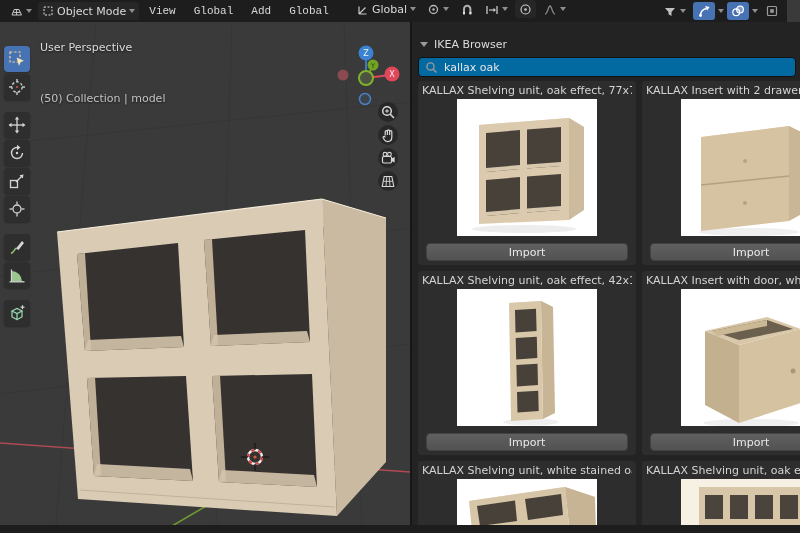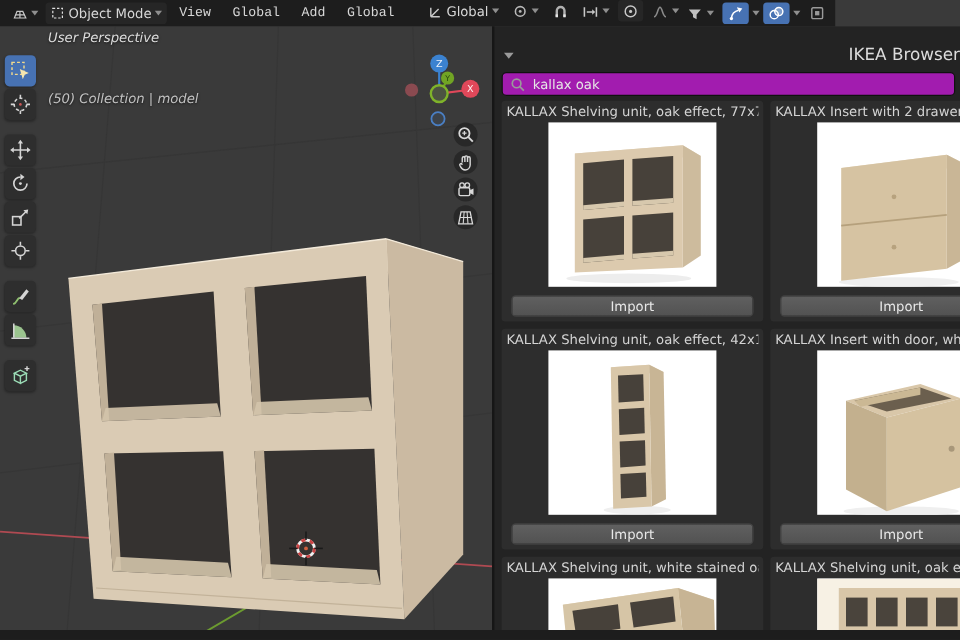--- a/index.html
+++ b/index.html
@@ -1,21 +1,21 @@
 <!DOCTYPE html>
 <html><head>
 <meta charset="utf-8">
 <style>
   * { margin:0; padding:0; box-sizing:border-box; }
   html,body { background:#111; }
   body { font-family:"DejaVu Sans", sans-serif; }
   #root { position:relative; width:800px; height:533px; overflow:hidden; background:#3a3a3a; }
 
   
-  .hdr { position:absolute; left:0; top:0; width:696px; height:22px; background:#1d1d1d;
+  .hdr { position:absolute; left:0; top:0; width:787px; height:22px; background:#1d1d1d;
          display:flex; align-items:center; color:#d8d8d8; font-size:11px; }
   .hdr-left { display:flex; align-items:center; gap:2px; padding-left:6px; }
   .hdr-center { position:absolute; left:352px; top:0; height:22px; display:flex; gap:3px; }
   .hdr-right { position:absolute; right:4px; top:0; height:22px; display:flex; align-items:center; gap:3px; }
   .hbtn { display:flex; align-items:center; gap:3px; height:18px; padding:0 4px; border-radius:3px;
           background:transparent; border:none; color:#d8d8d8; font-size:11px; font-family:inherit; cursor:default; }
   .chip { background:#262626; }
   .chip-blue { background:#4772b3; }
   .caret { width:0; height:0; border-left:3.5px solid transparent; border-right:3.5px solid transparent;
            border-top:4px solid #8f8f8f; display:inline-block; }
@@ -26,42 +26,42 @@
   
   .strip { position:absolute; left:0; top:22px; width:410px; height:18px; background:#242424;
            display:flex; align-items:center; gap:2px; padding-left:4px; }
   .smode { width:15px; height:15px; border-radius:2px; background:#2d2d2d; border:none;
            display:flex; align-items:center; justify-content:center; }
   .smode.active { background:#4772b3; }
 
   
   .vp { position:absolute; left:0; top:22px; width:410px; height:503px; background:#3a3a3a; overflow:hidden; }
   .vp-canvas { position:absolute; left:0; top:0; }
-  .vp-overlay-text { position:absolute; left:40px; top:2px; color:#dcdcdc; font-size:11px;
-                     text-shadow:0 1px 2px rgba(0,0,0,.6); line-height:15px;font-style:italic; }
+  .vp-overlay-text { position:absolute; left:40px; top:18px; color:#dcdcdc; font-size:11px;
+                     text-shadow:0 1px 2px rgba(0,0,0,.6); line-height:15px; }
   .vp-overlay-text .l2 { color:#c3c3c3; font-size:11px;margin-top:36px; }
 
   .tools { position:absolute; left:4px; top:24px; display:flex; flex-direction:column; gap:2px; }
   .tgap { height:8px; }
   .tool { width:26px; height:26px; border-radius:4px; background:#2e2e2e; border:none;
           display:flex; align-items:center; justify-content:center; box-shadow:0 1px 2px rgba(0,0,0,.3); }
   .tool.active { background:#4772b3; }
 
   .gizmo { position:absolute; left:336px; top:20px; }
   .navcol { position:absolute; left:378px; top:80px; display:flex; flex-direction:column; gap:3px; }
   .navbtn { width:20px; height:20px; border-radius:50%; border:none; background:rgba(30,30,30,.65);
             display:flex; align-items:center; justify-content:center; }
 
   
   .panel { position:absolute; left:410px; top:22px; width:390px; height:503px; background:#232323;
            border-left:2px solid #161616; overflow:hidden; }
-  .panel-header { margin:16px 0 0 8px; display:flex; align-items:center; gap:6px; color:#dcdcdc; font-size:14px;justify-content:space-between; }
+  .panel-header { margin:16px 0 0 8px; display:flex; align-items:center; gap:6px; color:#dcdcdc; font-size:11px; }
   .chev { width:0; height:0; border-left:4px solid transparent; border-right:4px solid transparent;
           border-top:5px solid #9a9a9a; display:inline-block; }
-  .search { margin:6px 4px 0 6px; height:20px; background:#a21caf; border:1px solid #111; border-radius:4px;
+  .search { margin:6px 4px 0 6px; height:20px; background:#0369a1; border:1px solid #111; border-radius:4px;
             display:flex; align-items:center; padding:0 6px; gap:6px; }
   .search input { flex:1; background:transparent; border:none; outline:none; color:#e6e6e6; font-size:11px;
                   font-family:inherit; }
   .cards { margin:4px 0 0 6px; display:grid; grid-template-columns:218px 218px; grid-auto-rows:184px; gap:6px; }
   .card { display:flex; flex-direction:column; background:#2d2d2d; border-radius:3px; padding:2px 4px; }
   .card-title { color:#d4d4d4; font-size:11px; height:15px; line-height:15px; white-space:nowrap; overflow:hidden; }
   .imgbox { width:140px; height:141px; margin:1px auto 0; background:#ffffff; overflow:hidden; }
   .import { margin:7px 4px 2px; height:18px; border-radius:4px; border:1px solid #424242;
             background:linear-gradient(#606060,#525252); color:#e8e8e8; font-size:11px; font-family:inherit; }
 

